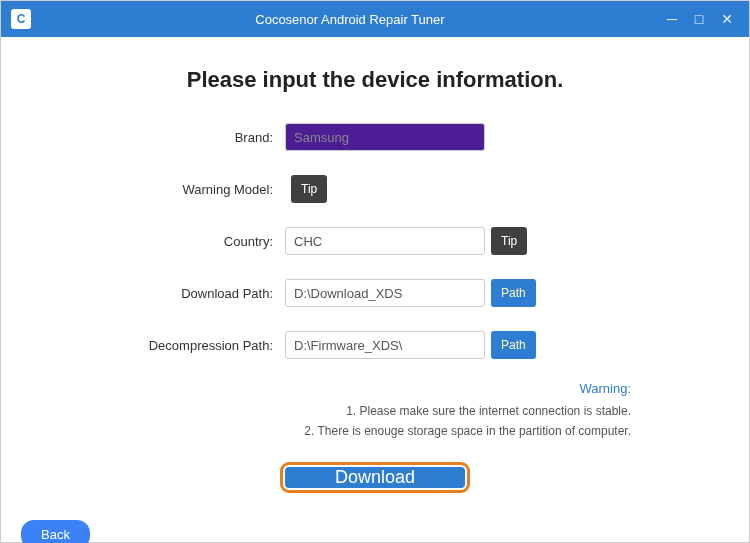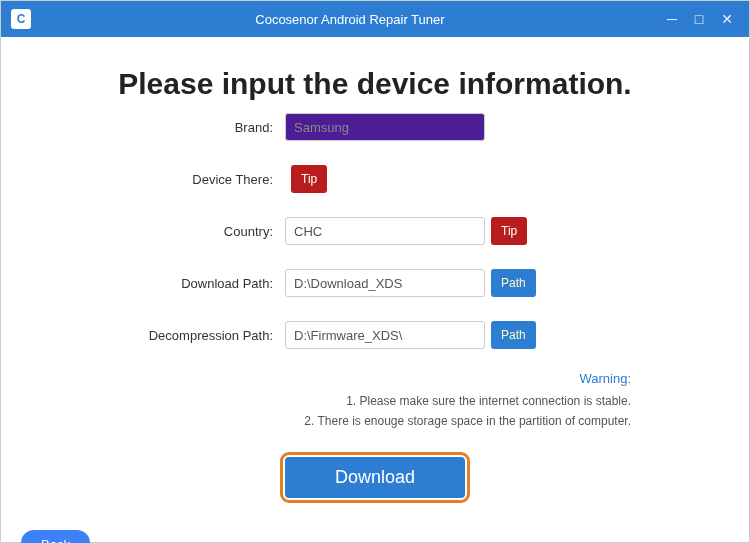--- a/index.html
+++ b/index.html
@@ -76,24 +76,24 @@
     .content {
       flex: 1;
       padding: 20px 30px 20px 30px;
       display: flex;
       flex-direction: column;
       position: relative;
     }
 
     .page-title {
       text-align: center;
-      font-size: 30px;
+      font-size: 22px;
       font-weight: bold;
       color: #222;
-      margin-bottom: 12px;
+      margin-bottom: 30px;
       margin-top: 10px;
     }
 
     .form-area {
       display: flex;
       flex-direction: column;
       align-items: center;
       gap: 12px;
     }
 
@@ -125,21 +125,21 @@
       outline: none;
     }
 
     .form-input.readonly {
       background: #4c1d95;
       color: #888;
     }
 
     .btn-tip {
       margin-left: 6px;
-      background: #b91c1c;
+      background: #404040;
       color: white;
       border: none;
       border-radius: 3px;
       padding: 4px 10px;
       font-size: 12px;
       cursor: pointer;
       height: 28px;
     }
 
     .btn-path {
@@ -177,21 +177,21 @@
       display: flex;
       justify-content: center;
       margin-top: 25px;
     }
 
     .btn-download {
       background: #2d7dd2;
       color: white;
       border: none;
       border-radius: 4px;
-      padding: 10px 50px;
+      padding: 0 50px;
       font-size: 18px;
       cursor: pointer;
       outline: 3px solid #e67e22;
       outline-offset: 2px;
     }
 
     .footer {
       padding: 12px 20px;
       border-top: none;
     }
@@ -227,21 +227,21 @@
     <h1 class="page-title">Please input the device information.</h1>
 
     <div class="form-area">
 
       <div class="form-row">
         <label class="form-label">Brand:</label>
         <input class="form-input readonly" type="text" readonly="" value="Samsung" style="">
       </div>
 
       <div class="form-row">
-        <label class="form-label">Device There:</label>
+        <label class="form-label">Warning Model:</label>
         <button class="btn-tip">Tip</button>
       </div>
 
       <div class="form-row">
         <label class="form-label">Country:</label>
         <input class="form-input" type="text" value="CHC" style="">
         <button class="btn-tip">Tip</button>
       </div>
 
       <div class="form-row">

